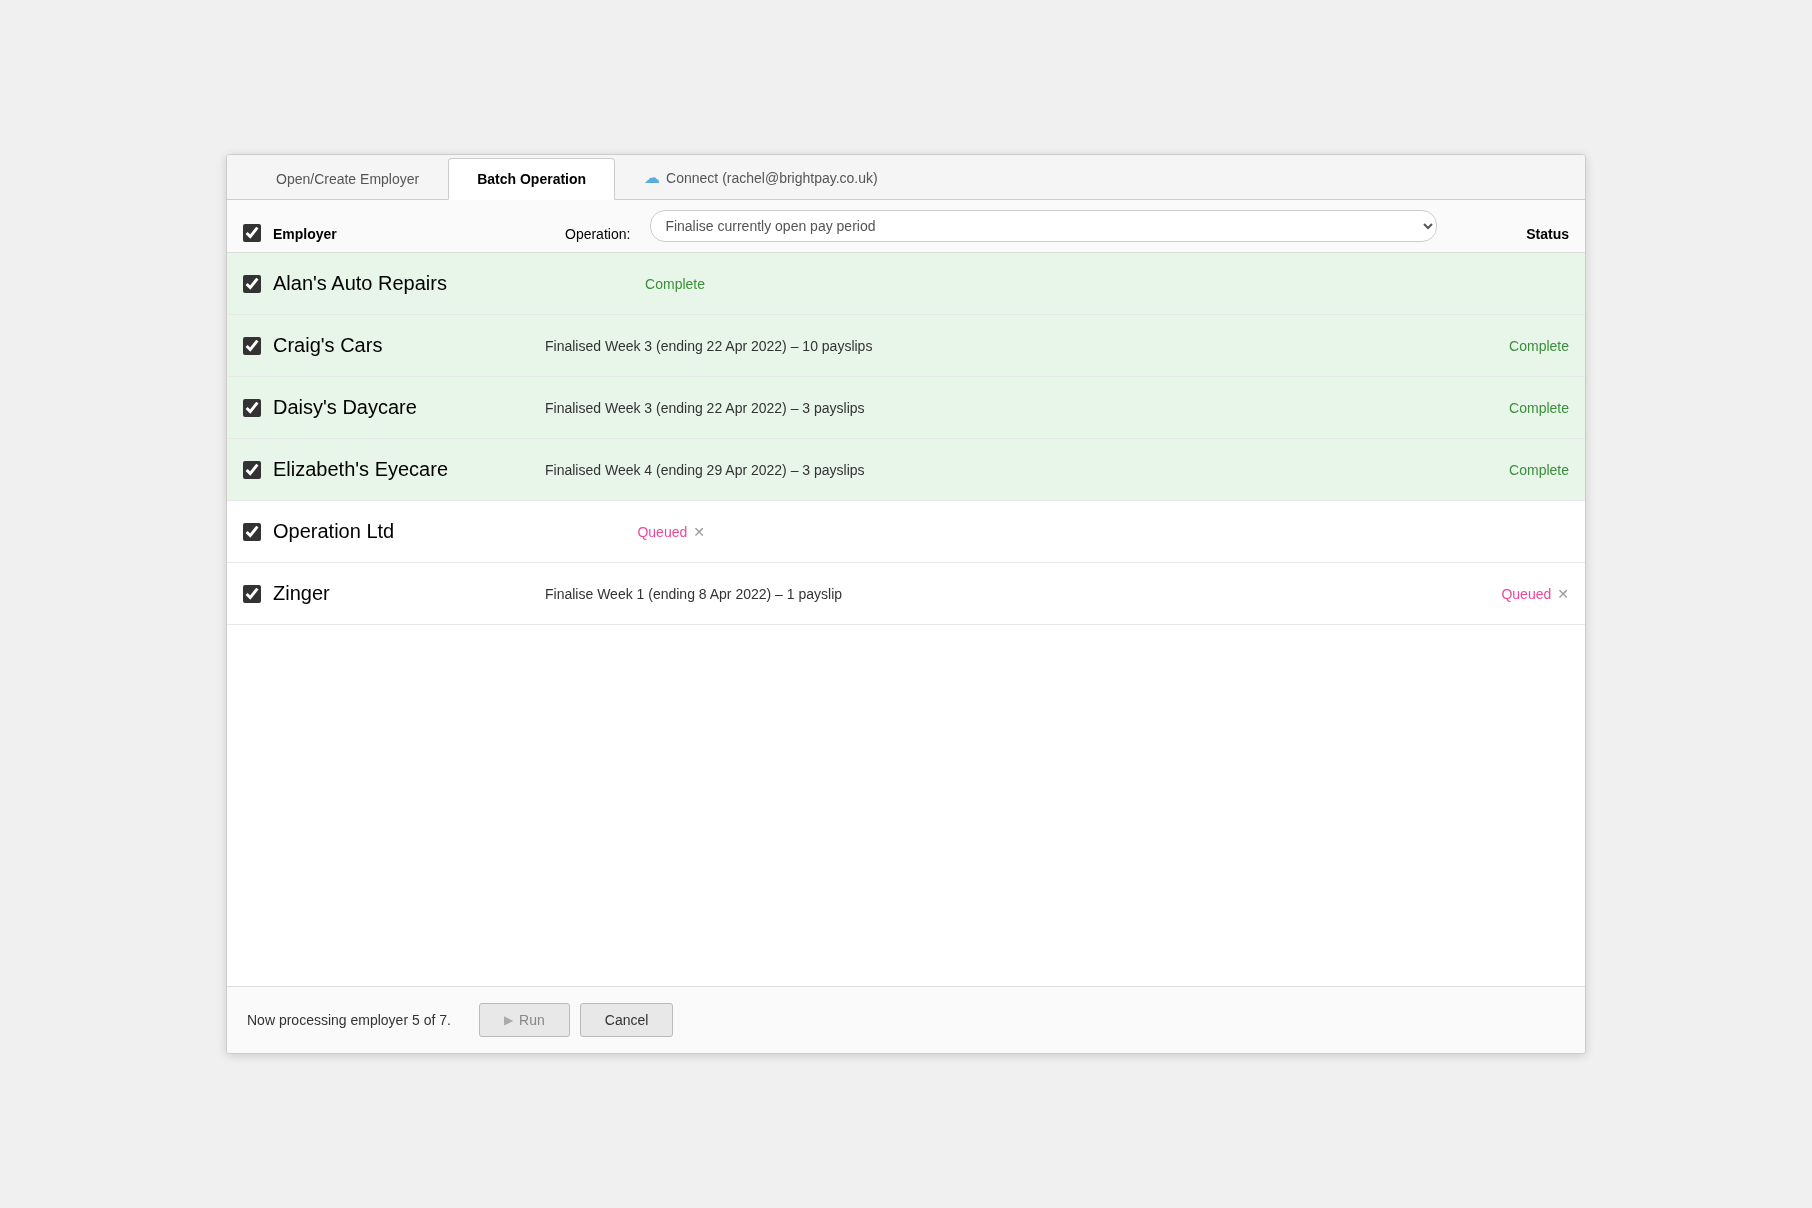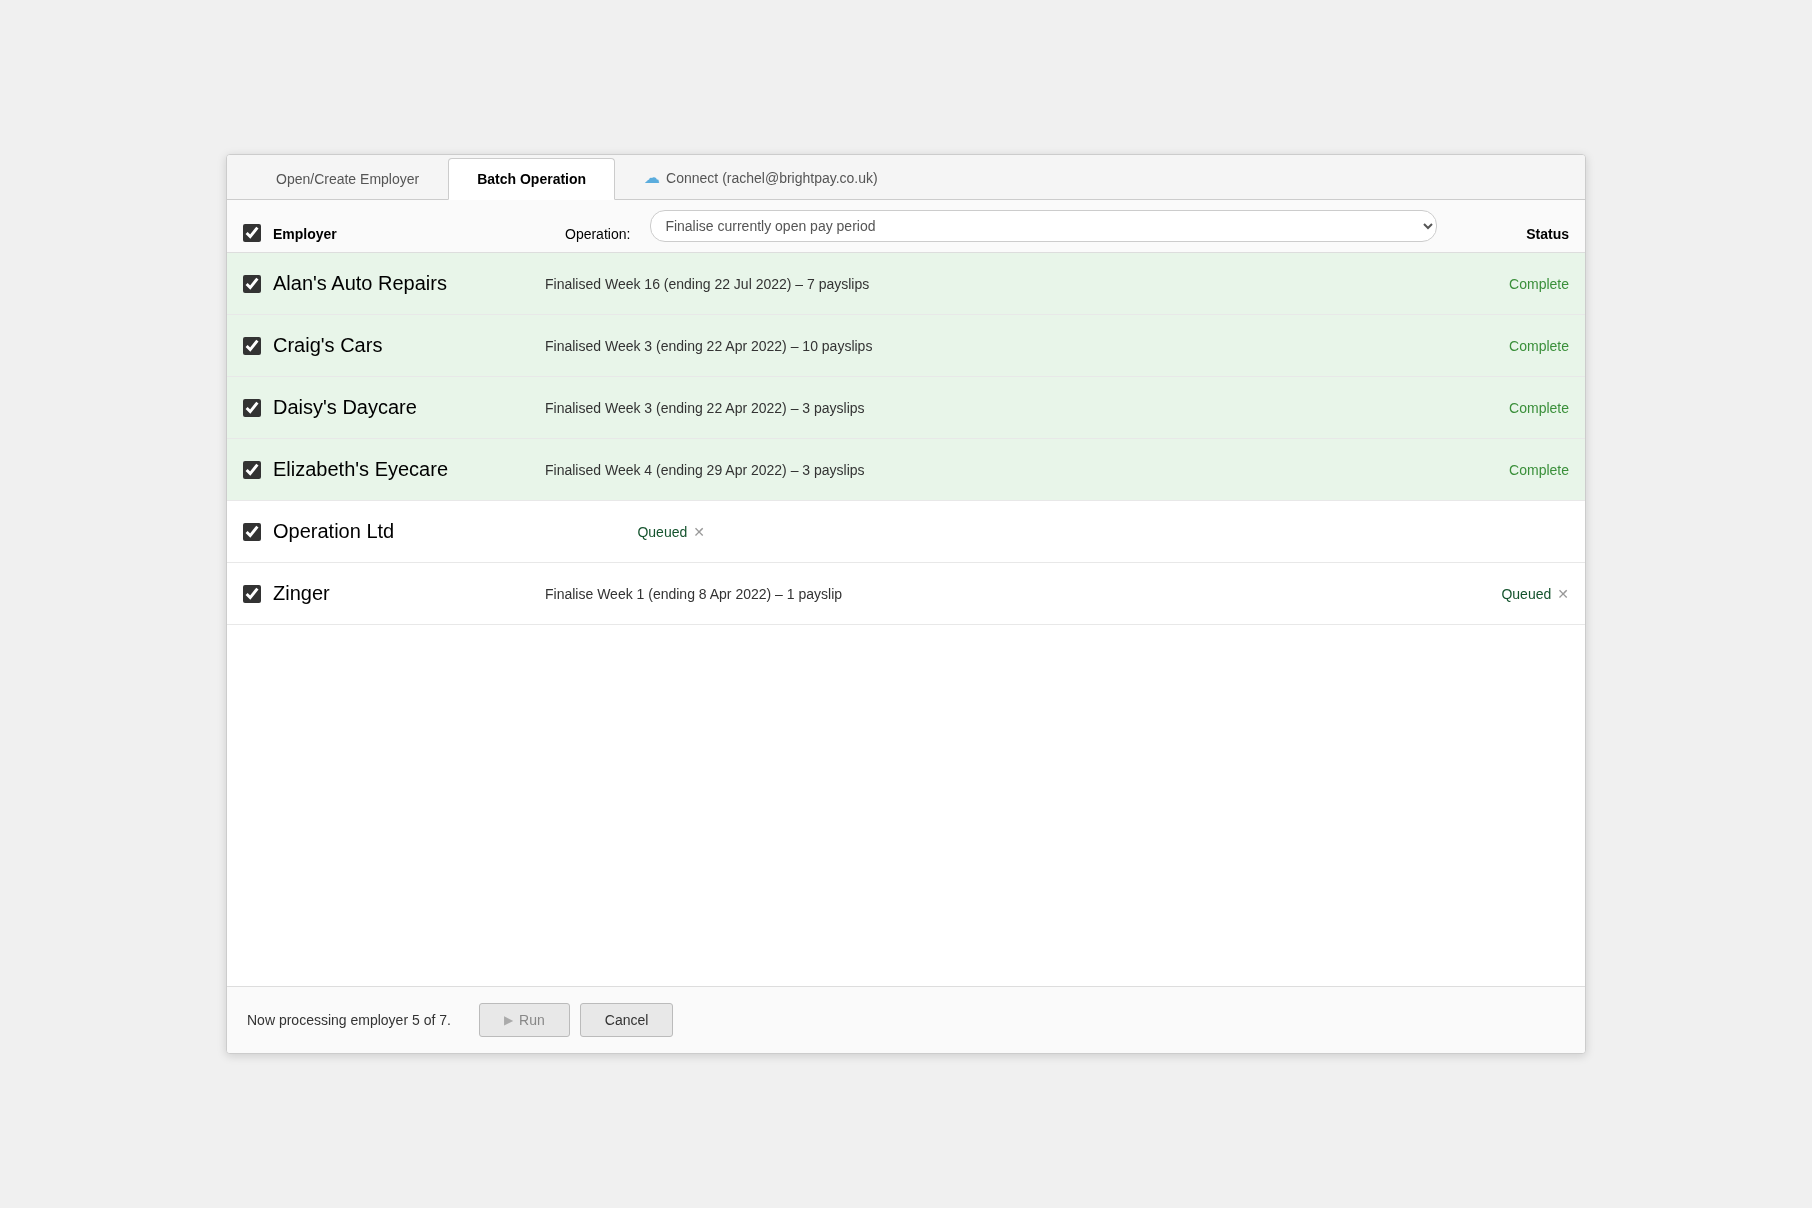--- a/index.html
+++ b/index.html
@@ -152,21 +152,21 @@
       align-items: center;
       justify-content: flex-end;
       gap: 6px;
     }
     .status-complete {
       color: #3a8f3a;
       font-size: 14px;
       font-weight: 500;
     }
     .status-queued {
-      color: #14532d;
+      color: #ec4899;
       font-size: 14px;
     }
     .close-x {
       color: #999;
       font-size: 14px;
       cursor: pointer;
     }
 
     
     .progress-bar-container {
@@ -258,21 +258,20 @@
     <span class="header-employer">Employer</span>
     <span class="header-operation-label">Operation:</span>
     <select class="operation-select"><option>Finalise currently open pay period</option></select>
     <span class="header-status">Status</span>
   </div>
 
   <div class="employer-list" id="employer-list">
   <div class="employer-row complete">
         <input type="checkbox" class="row-checkbox" checked="" style="">
         <span class="row-name">Alan's Auto Repairs</span>
-        <span class="row-detail">Finalised Week 16 (ending 22 Jul 2022) – 7 payslips</span>
         <div class="row-status">
           <span class="status-complete">Complete</span>
         </div>
       </div>
       <div class="employer-row complete">
         <input type="checkbox" class="row-checkbox" checked="" style="">
         <span class="row-name">Craig's Cars</span>
         <span class="row-detail">Finalised Week 3 (ending 22 Apr 2022) – 10 payslips</span>
         <div class="row-status">
           <span class="status-complete">Complete</span>

